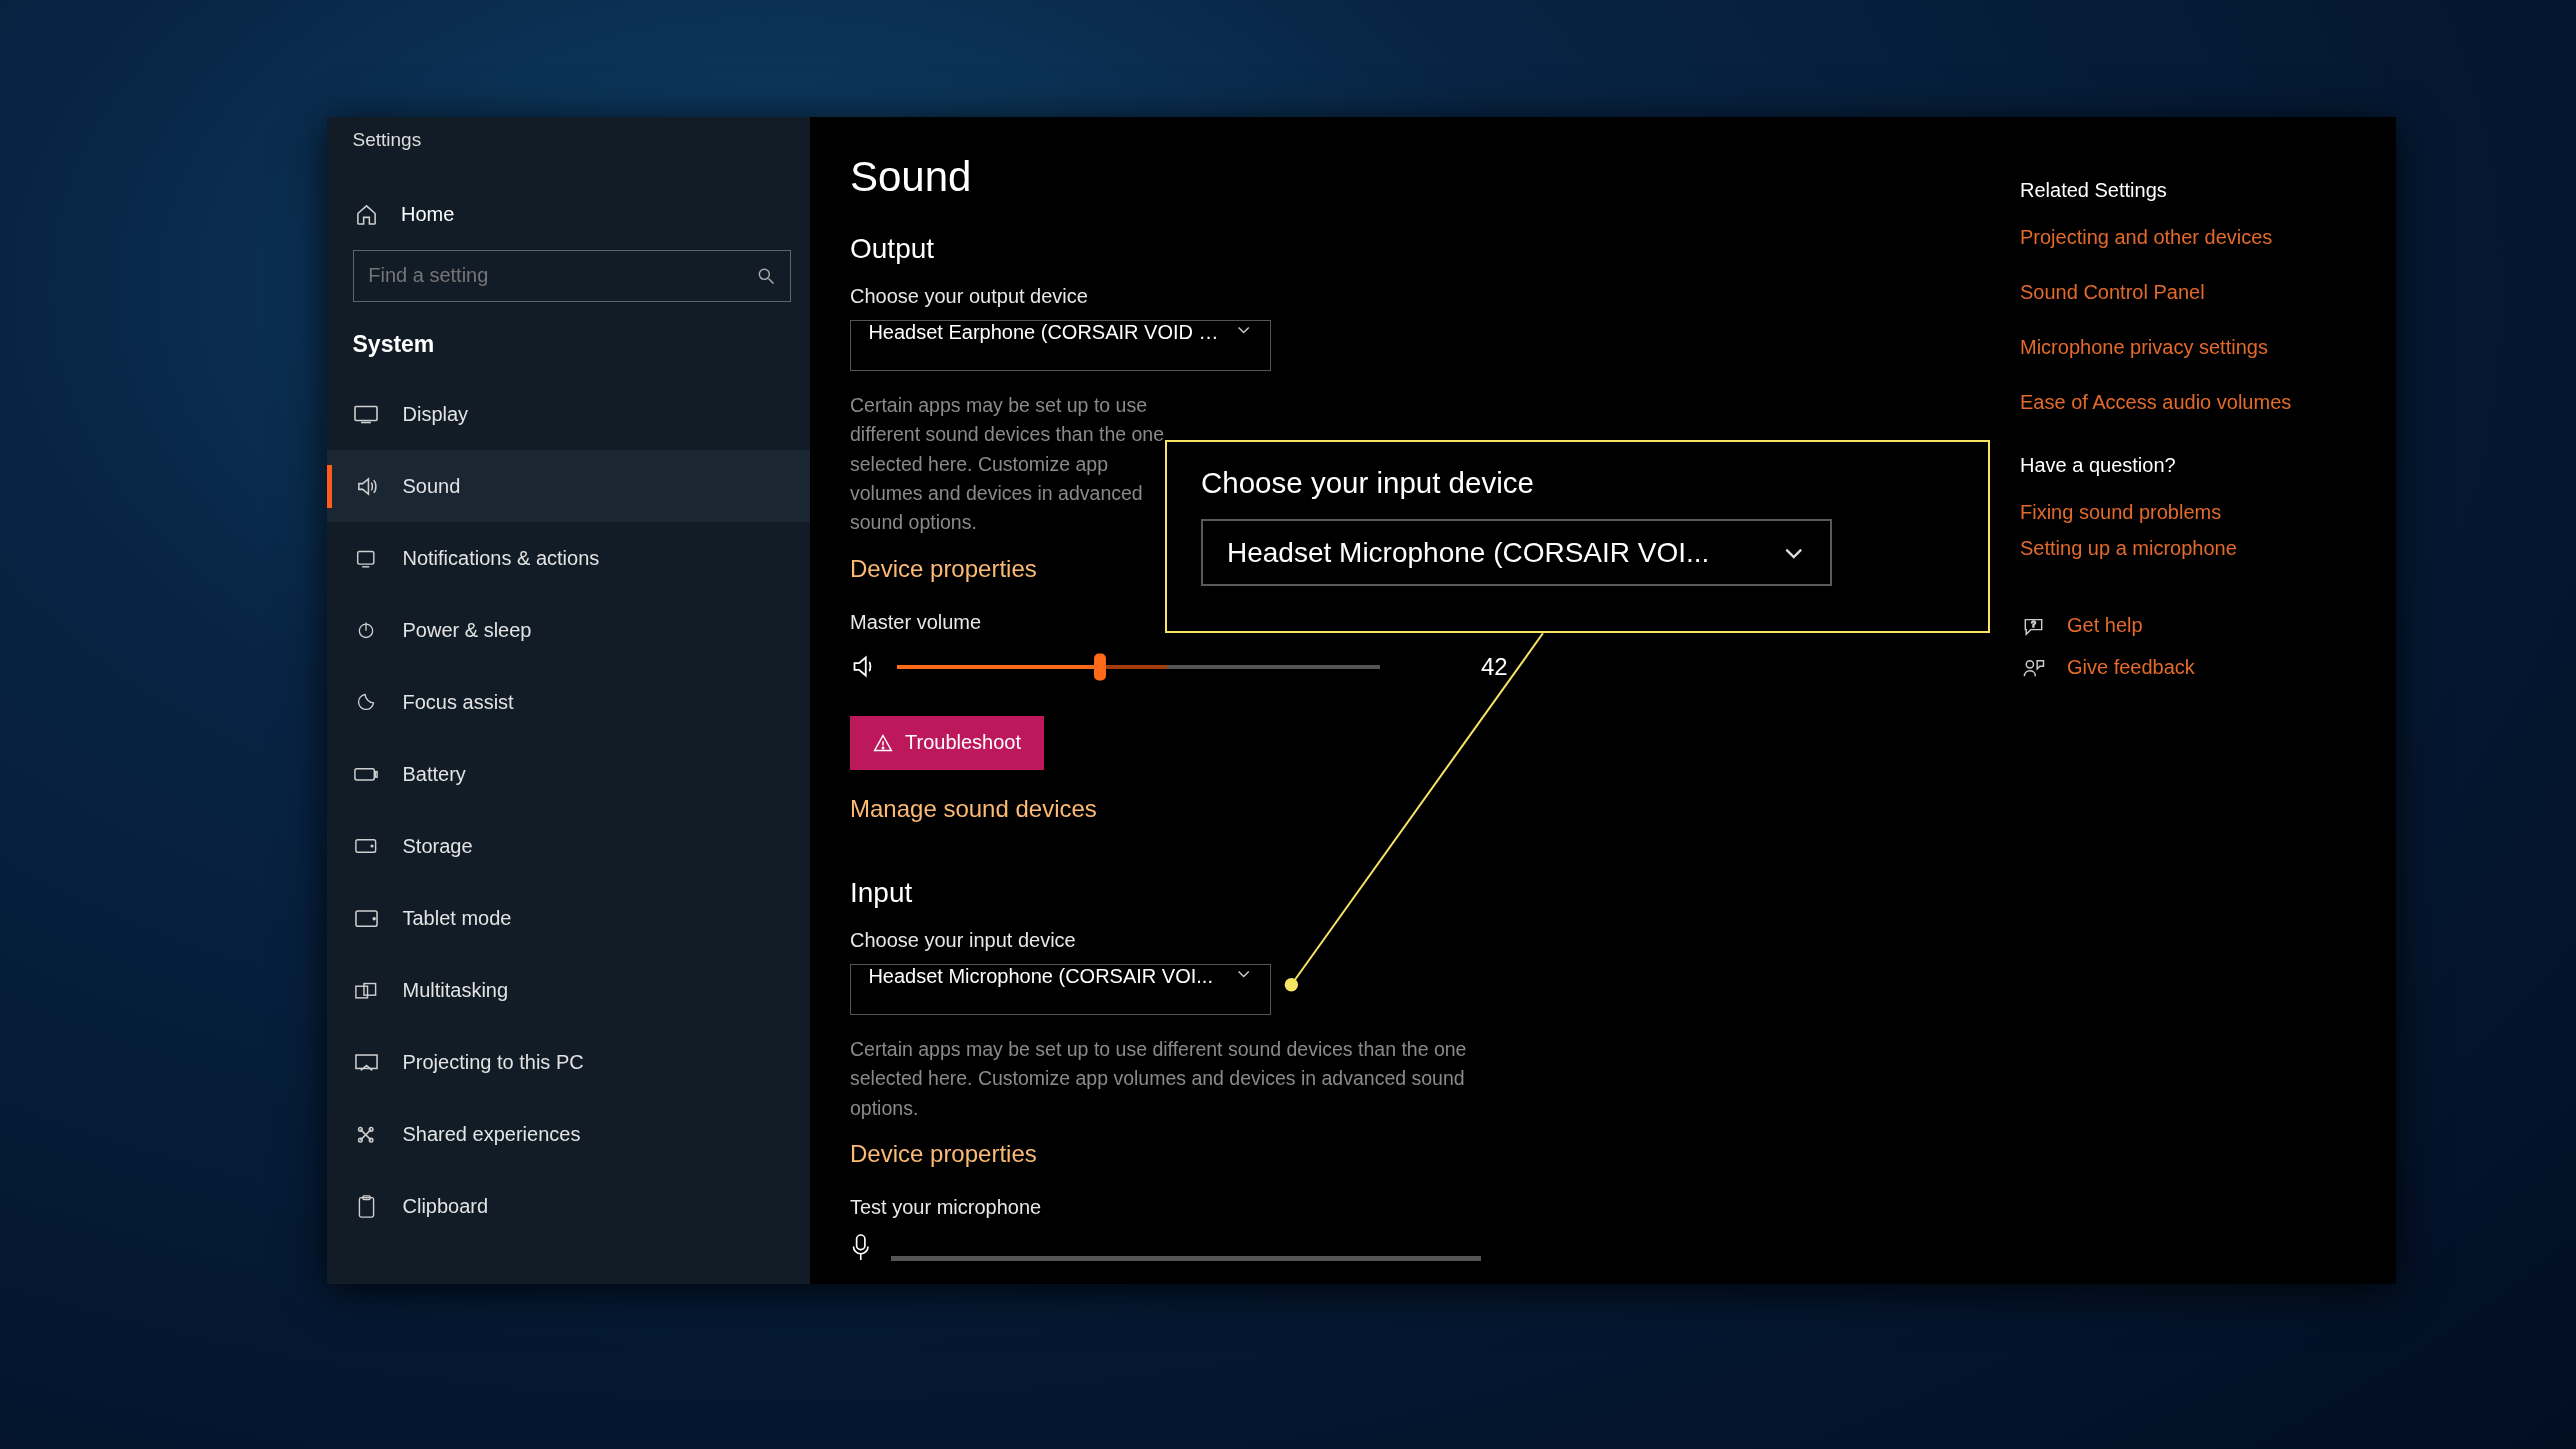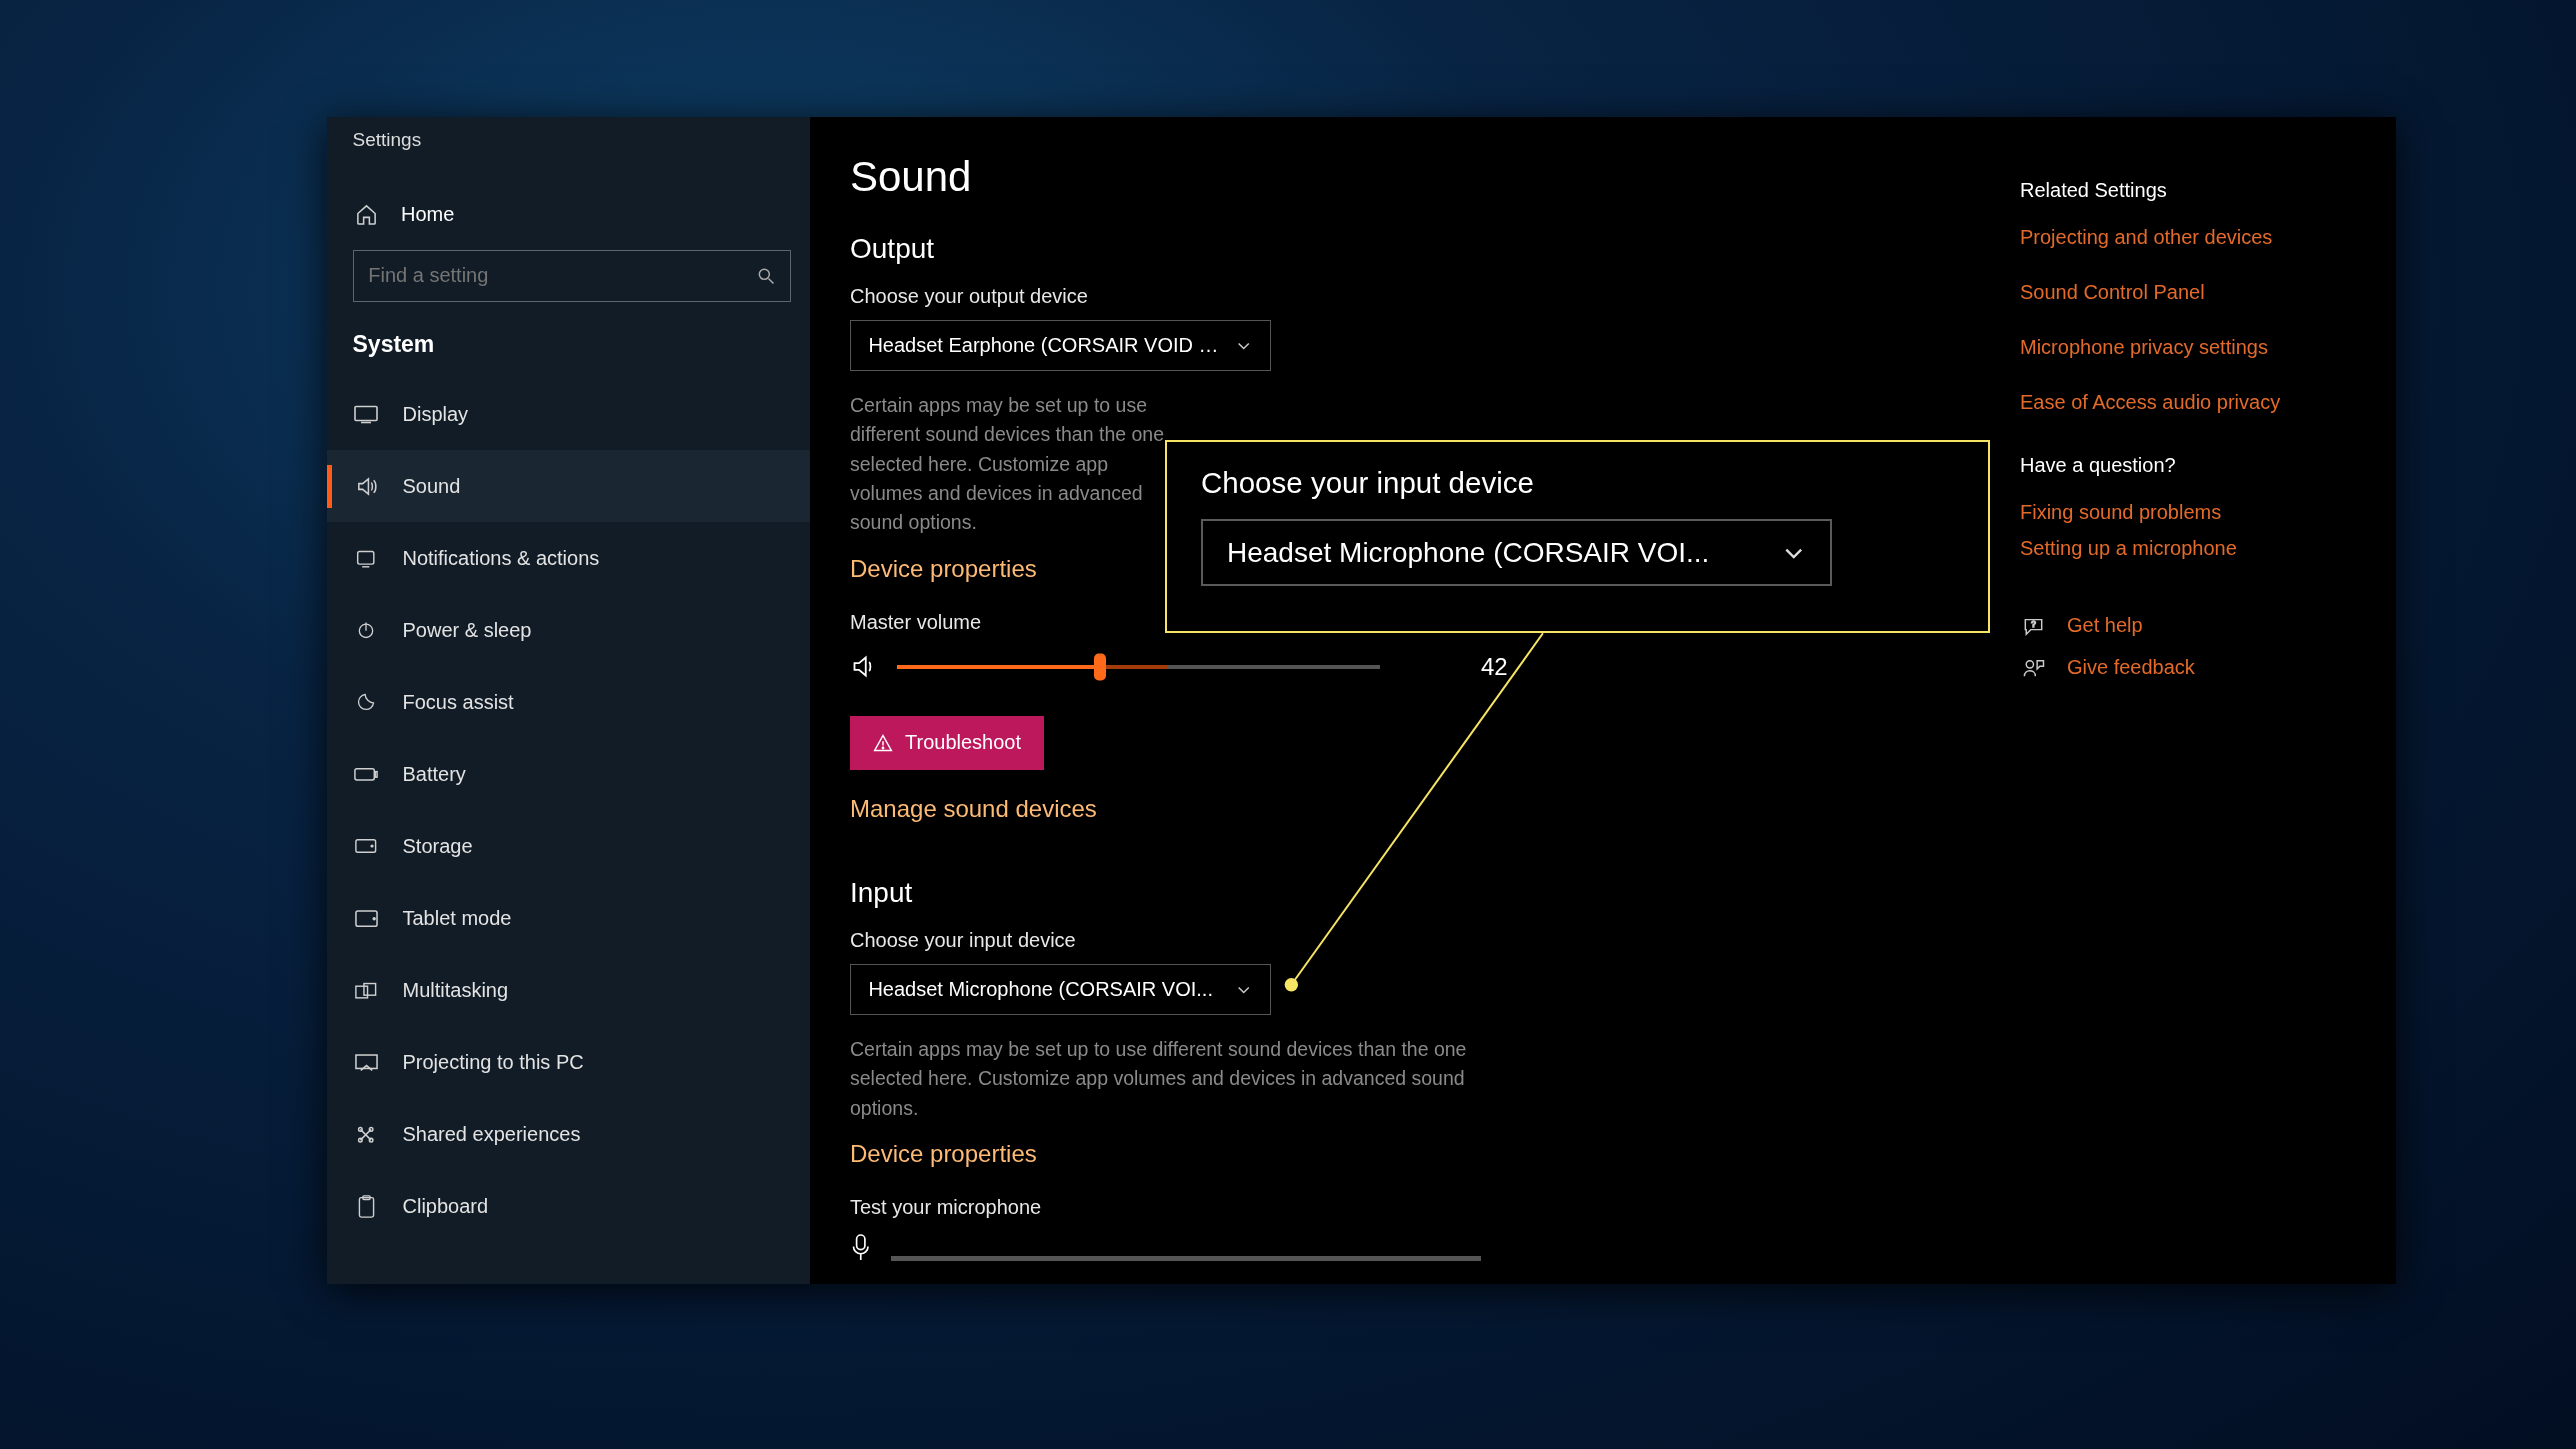--- a/index.html
+++ b/index.html
@@ -144,21 +144,20 @@
   .field-label {
     font-size: 20px;
     color: #e8e8e8;
     margin-bottom: 12px;
   }
   .dropdown {
     width: 421px;
     height: 51px;
     border: 1.3px solid #555;
     display: flex;
-    align-items: center;
     justify-content: space-between;
     padding: 0 17.4px;
     color: #fff;
     font-size: 20px;
     cursor: pointer;
     background: #000;
     white-space: nowrap;
     overflow: hidden;
   }
   .dropdown-text {
@@ -544,21 +543,21 @@
         </span>
       <div class="testbar"></div>
     </div>
 
     
     <div class="right-panel">
       <div class="panel-hdr">Related Settings</div>
       <a>Projecting and other devices</a>
       <a>Sound Control Panel</a>
       <a>Microphone privacy settings</a>
-      <a>Ease of Access audio privacy</a>
+      <a>Ease of Access audio volumes</a>
 
       <div class="panel-hdr" style="margin-top:40px">Have a question?</div>
       <a style="margin-bottom:13.4px">Fixing sound problems</a>
       <a>Setting up a microphone</a>
 
       <div class="qs" style="margin-top:54px">
         <span class="qicon">
             <svg width="23" height="20" viewBox="0 0 24 22" fill="none" stroke="#ccc" stroke-width="1.6" style="font-size:30px">
               <path d="M3 4h18v11H9l-5 5V15H3z"></path>
               <text x="12" y="12" text-anchor="middle" font-size="9" fill="#ccc">?</text>

